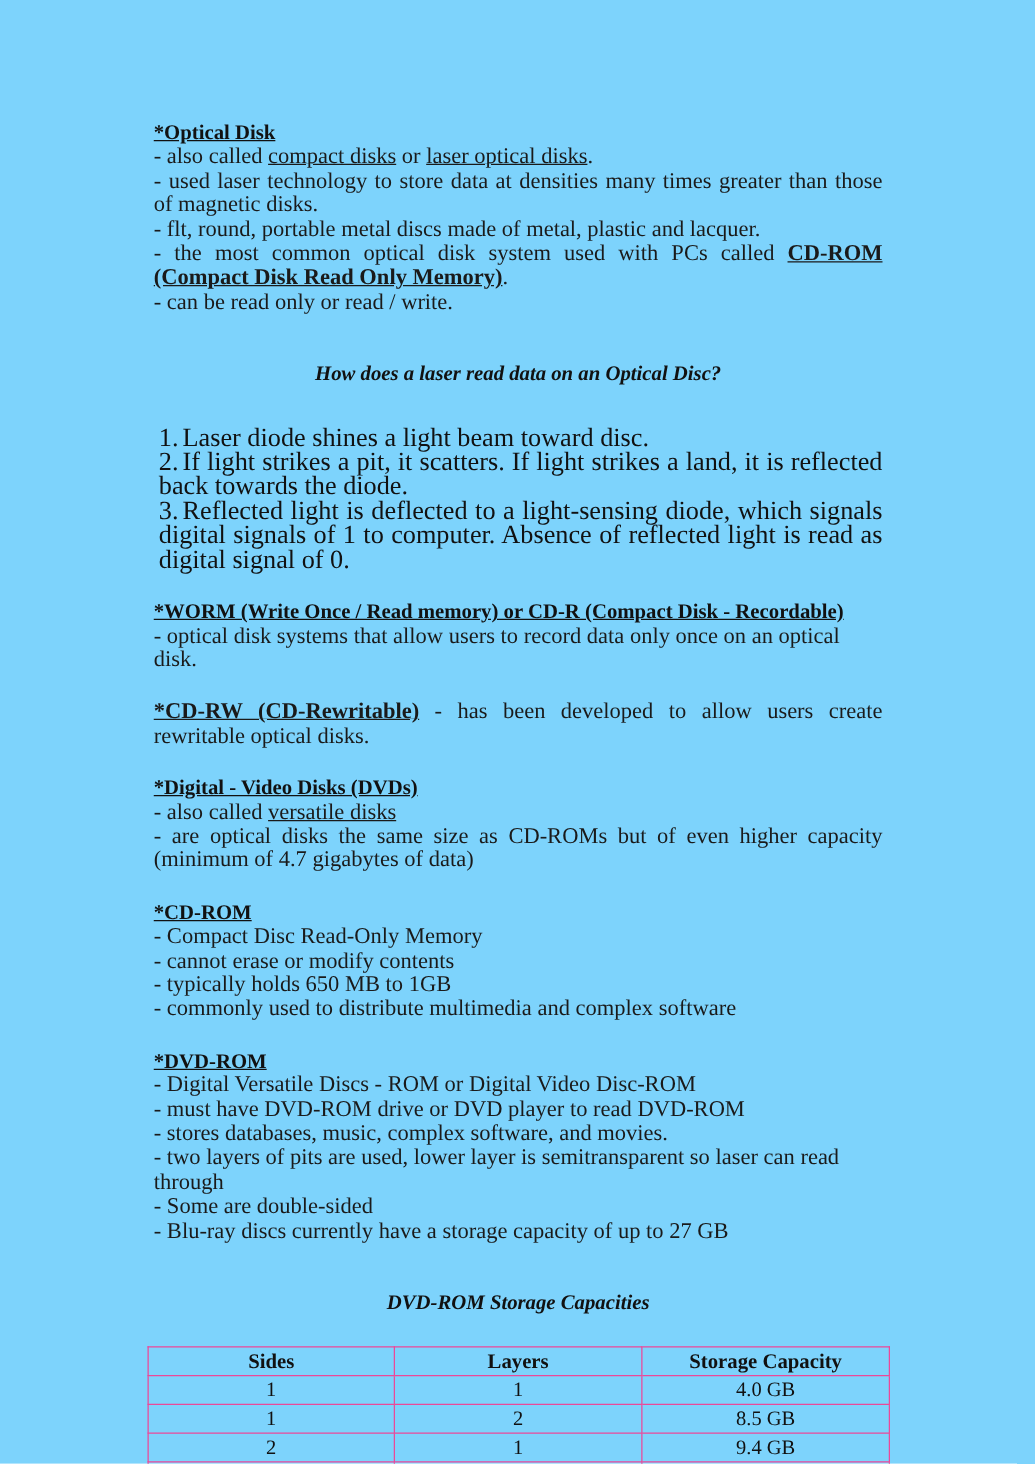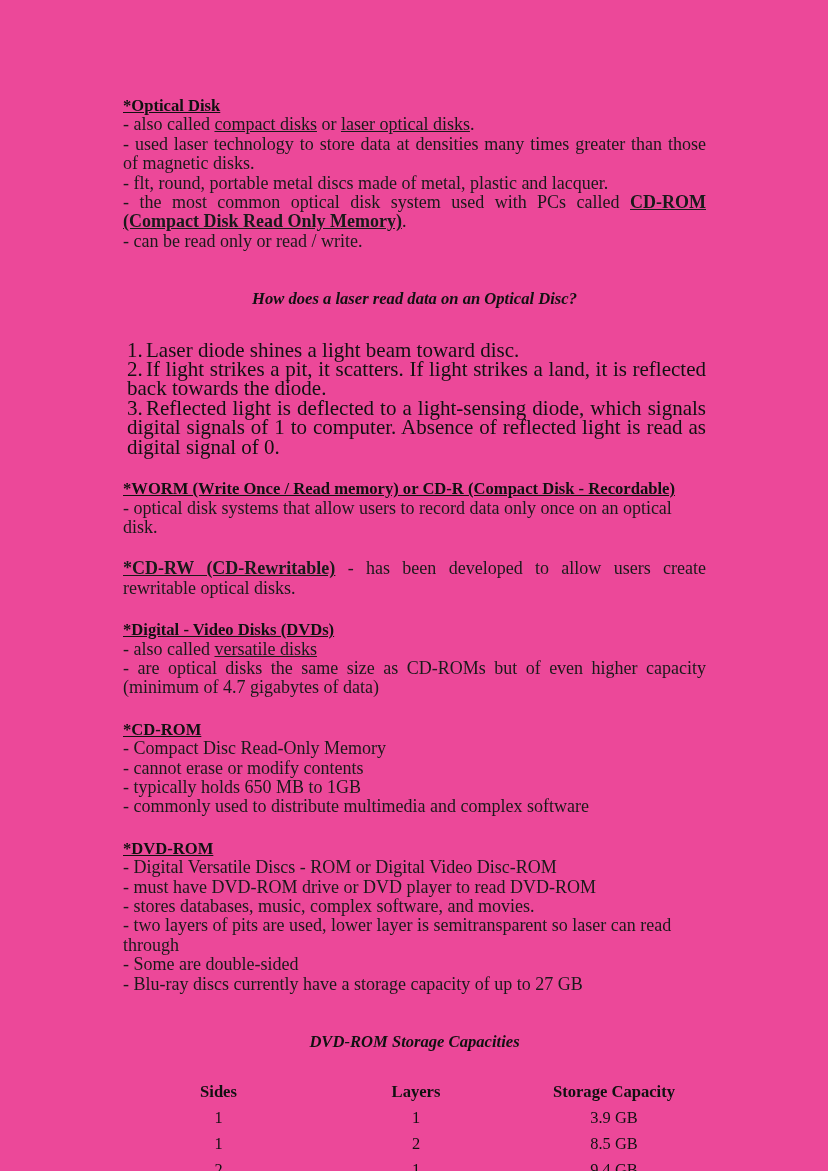--- a/index.html
+++ b/index.html
@@ -14,21 +14,21 @@
     position: relative;
     font-family: "Liberation Serif", "DejaVu Serif", serif;
     color: #111111;
     overflow: hidden;
   }
   .page {
     position: absolute;
     left: 0; top: 0;
     width: 828px;
     height: 1171px;
-    background: #ec4899;
+    background: #7dd3fc;
   }
   .content {
     position: absolute;
     left: 123px;
     top: 96px;
     width: 583px;
   }
 
   
   .para {
@@ -81,21 +81,21 @@
     margin: 0 auto;
     width: 593px;
     margin-left: -5px;
   }
   table.cap {
     border-collapse: collapse;
     width: 593px;
     table-layout: fixed;
   }
   table.cap td, table.cap th {
-    border: 4px solid #ec4899;
+    border: 1px solid #ec4899;
     text-align: center;
     font-size: 16.4px;
     line-height: 19px;
     padding: 1px 0 2px 0;
     height: 19px;
     font-weight: normal;
   }
   table.cap thead th {
     font-weight: bold;
     font-size: 16.6px;
@@ -183,21 +183,21 @@
           <tr>
             <th>Sides</th>
             <th>Layers</th>
             <th>Storage Capacity</th>
           </tr>
         </thead>
         <tbody>
           <tr>
             <td>1</td>
             <td>1</td>
-            <td>3.9 GB</td>
+            <td>4.0 GB</td>
           </tr>
           <tr>
             <td>1</td>
             <td>2</td>
             <td>8.5 GB</td>
           </tr>
           <tr>
             <td>2</td>
             <td>1</td>
             <td>9.4 GB</td>

